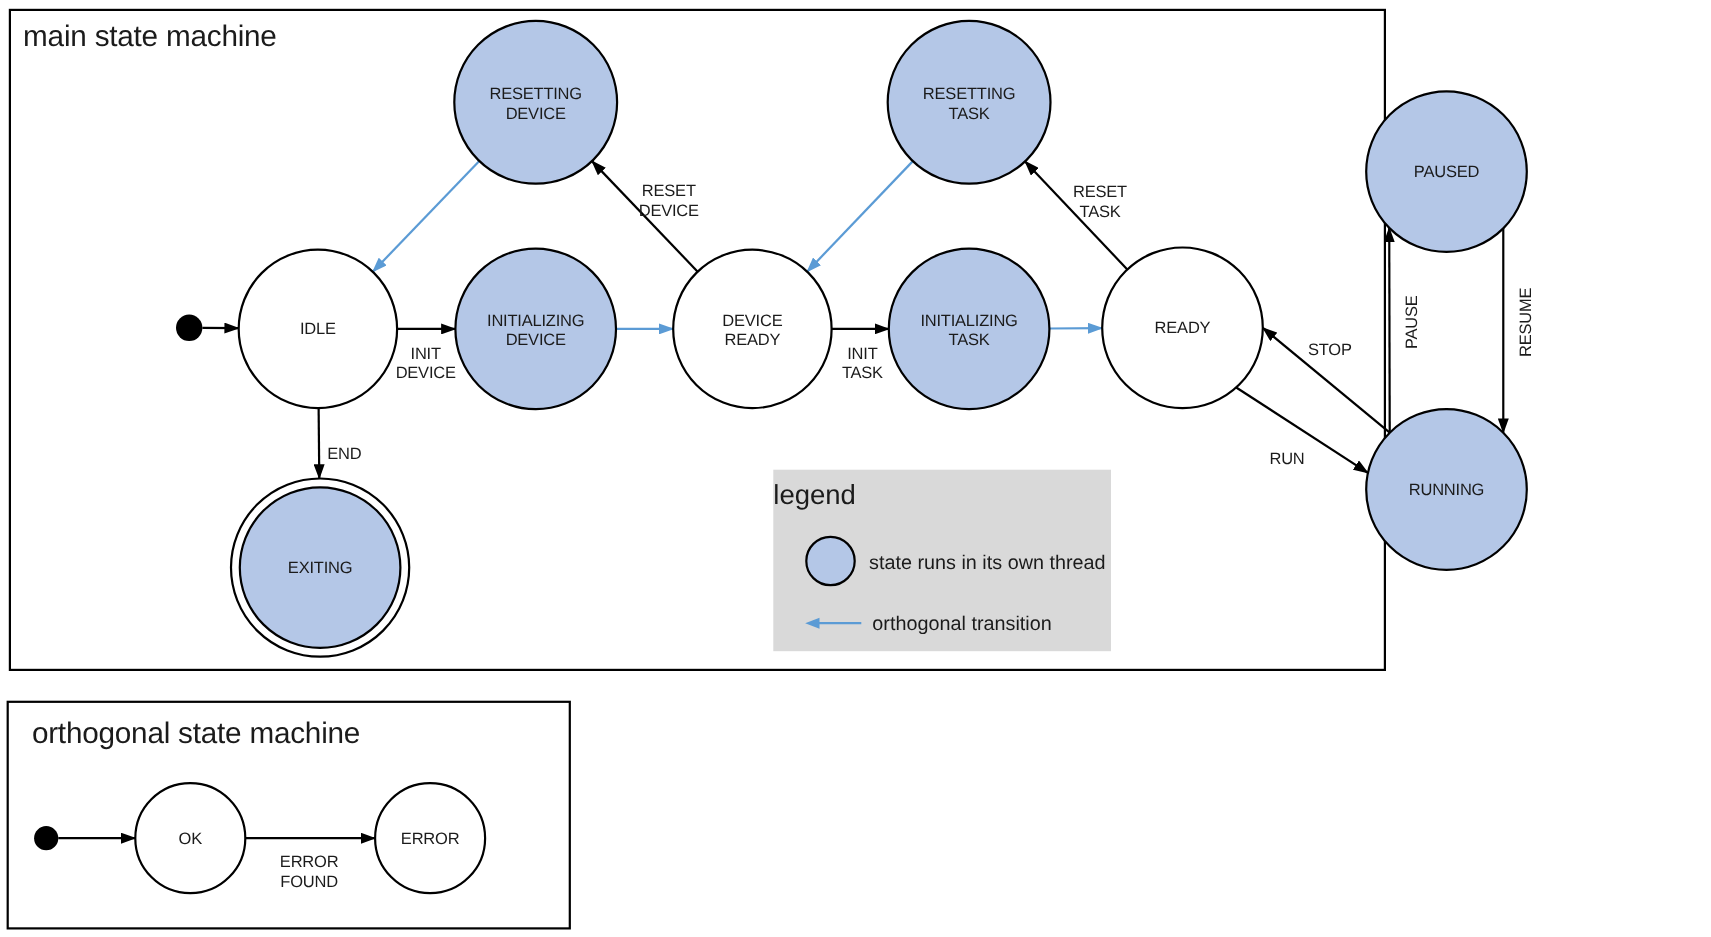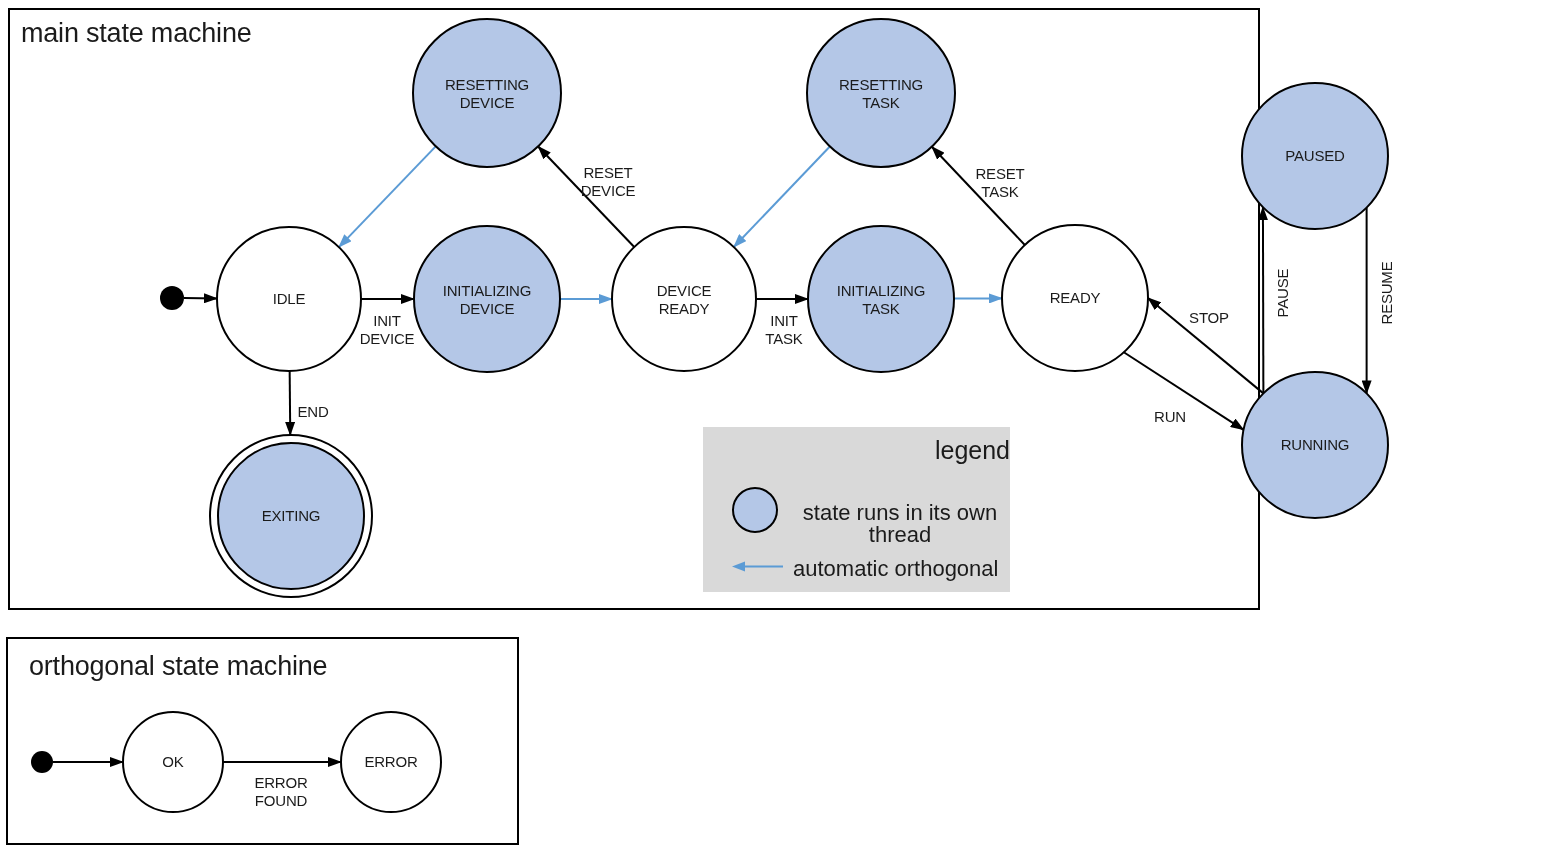--- a/index.html
+++ b/index.html
@@ -11,48 +11,48 @@
   .machine-box{position:absolute;border:2px solid #000;background:#fff;box-sizing:border-box;}
   .box-main{left:8px;top:8px;width:1252px;height:602px;}
   .box-ortho{left:6px;top:637px;width:513px;height:208px;}
   .box-title{font-size:27px;line-height:1.15;letter-spacing:-0.2px;}
   .box-main .box-title{padding:8px 0 0 11px;}
   .box-ortho .box-title{padding:12px 0 0 21px;}
   .legend{
     position:absolute;left:693px;top:417px;width:307px;height:165px;
     background:var(--legend-bg);box-sizing:border-box;
   }
-  .legend-title{text-align:right;font-size:25px;margin-top:9px;}
+  .legend-title{text-align:left;font-size:25px;margin-top:9px;}
   .legend-circle{
     position:absolute;left:29px;top:60px;width:42px;height:42px;
     border:2px solid #000;border-radius:50%;background:var(--thread-fill);
   }
   .legend-arrow{position:absolute;left:28px;top:132px;width:54px;height:15px;}
   .legend-arrow line{stroke:var(--auto-color);stroke-width:2px;}
   .legend-arrow polygon{fill:var(--auto-color);}
-  .legend-text{position:absolute;font-size:22px;line-height:1;text-align:center;}
+  .legend-text{position:absolute;font-size:18px;line-height:1;text-align:center;}
   .legend-text.t1{left:87px;top:75px;}
   .legend-text.t2{left:90px;top:131px;}
   svg.overlay{position:absolute;left:0;top:0;width:1555px;height:852px;}
   svg text{font-family:"Liberation Sans",sans-serif;font-size:15px;letter-spacing:-0.2px;}
 </style>
 </head>
 <body style="--thread-fill: #b4c7e7; --auto-color: #5b9bd5; --legend-bg: #d9d9d9;">
 
 <div class="machine-box box-main">
   <div class="box-title">main state machine</div>
   <div class="legend">
     <div class="legend-title">legend</div>
     <span class="legend-circle"></span>
     <span class="legend-text t1">state runs in its own thread</span>
     <svg class="legend-arrow" viewBox="0 0 54 15">
       <line x1="52" y1="7.5" x2="11" y2="7.5"></line>
       <polygon points="1,7.5 14,2.5 14,12.5"></polygon>
     </svg>
-    <span class="legend-text t2">automatic orthogonal</span>
+    <span class="legend-text t2">orthogonal transition</span>
   </div>
 </div>
 
 <div class="machine-box box-ortho">
   <div class="box-title">orthogonal state machine</div>
 </div>
 
 <svg class="overlay">
   <defs>
     <marker id="mk-black" markerWidth="7" markerHeight="5" refX="6.5" refY="2.5" orient="auto" markerUnits="strokeWidth">

